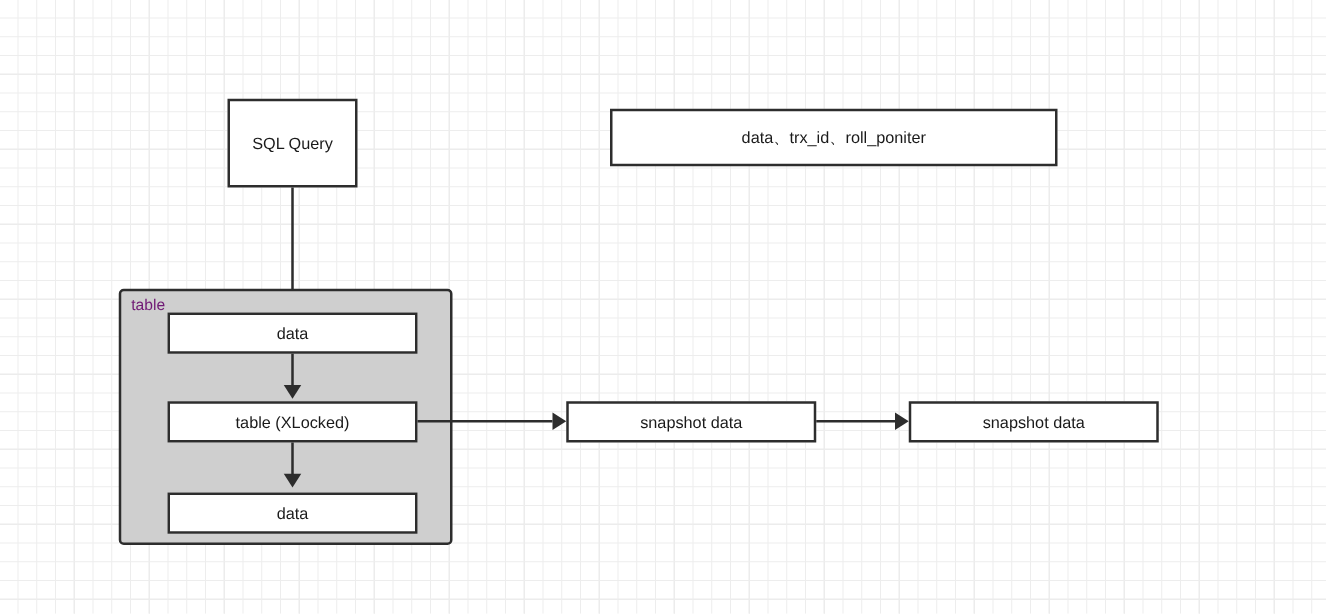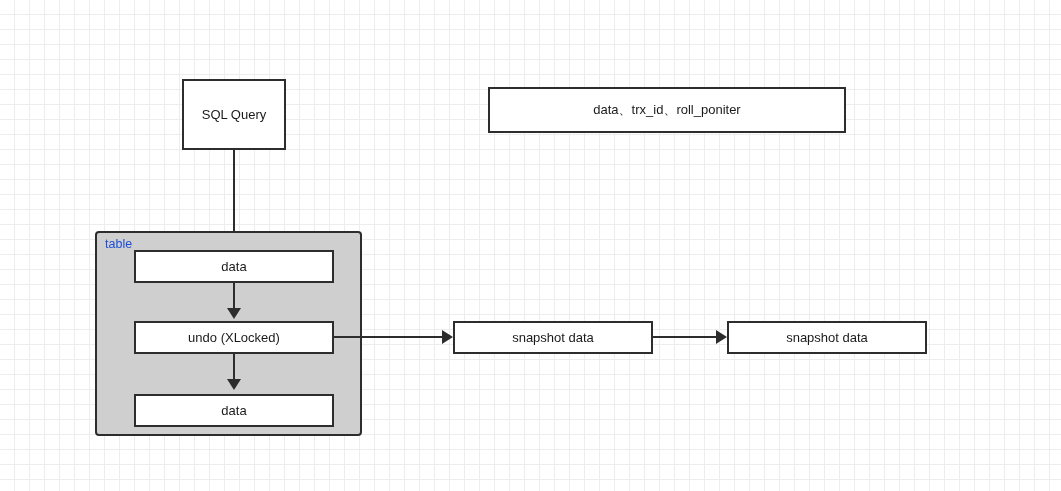--- a/index.html
+++ b/index.html
@@ -47,21 +47,21 @@
     box-sizing: border-box;
     background: #cfcfcf;
     border: 2px solid #2d2d2d;
     border-radius: 4px;
   }
   .container-label {
     position: absolute;
     left: 8px;
     top: 4px;
     font-size: 12.5px;
-    color: #1d4ed8;
+    color: #701a75;
     white-space: nowrap;
   }
 
   
   .edge-v {
     position: absolute;
     width: 2px;
     background: #2d2d2d;
   }
   .edge-h {
@@ -107,21 +107,21 @@
   </div>
 
   <div class="node" style="left:134px; top:250px; width:200px; height:33px;">
     <span>data</span>
   </div>
 
   <div class="edge-v" style="left:233px; top:283px; height:28px;"></div>
   <div class="arrow-down" style="left:227px; top:308px;"></div>
 
   <div class="node" style="left:134px; top:321px; width:200px; height:33px;">
-    <span>undo (XLocked)</span>
+    <span>table (XLocked)</span>
   </div>
 
   <div class="edge-v" style="left:233px; top:354px; height:28px;"></div>
   <div class="arrow-down" style="left:227px; top:379px;"></div>
 
   <div class="node" style="left:134px; top:394px; width:200px; height:33px;">
     <span>data</span>
   </div>
 
 

